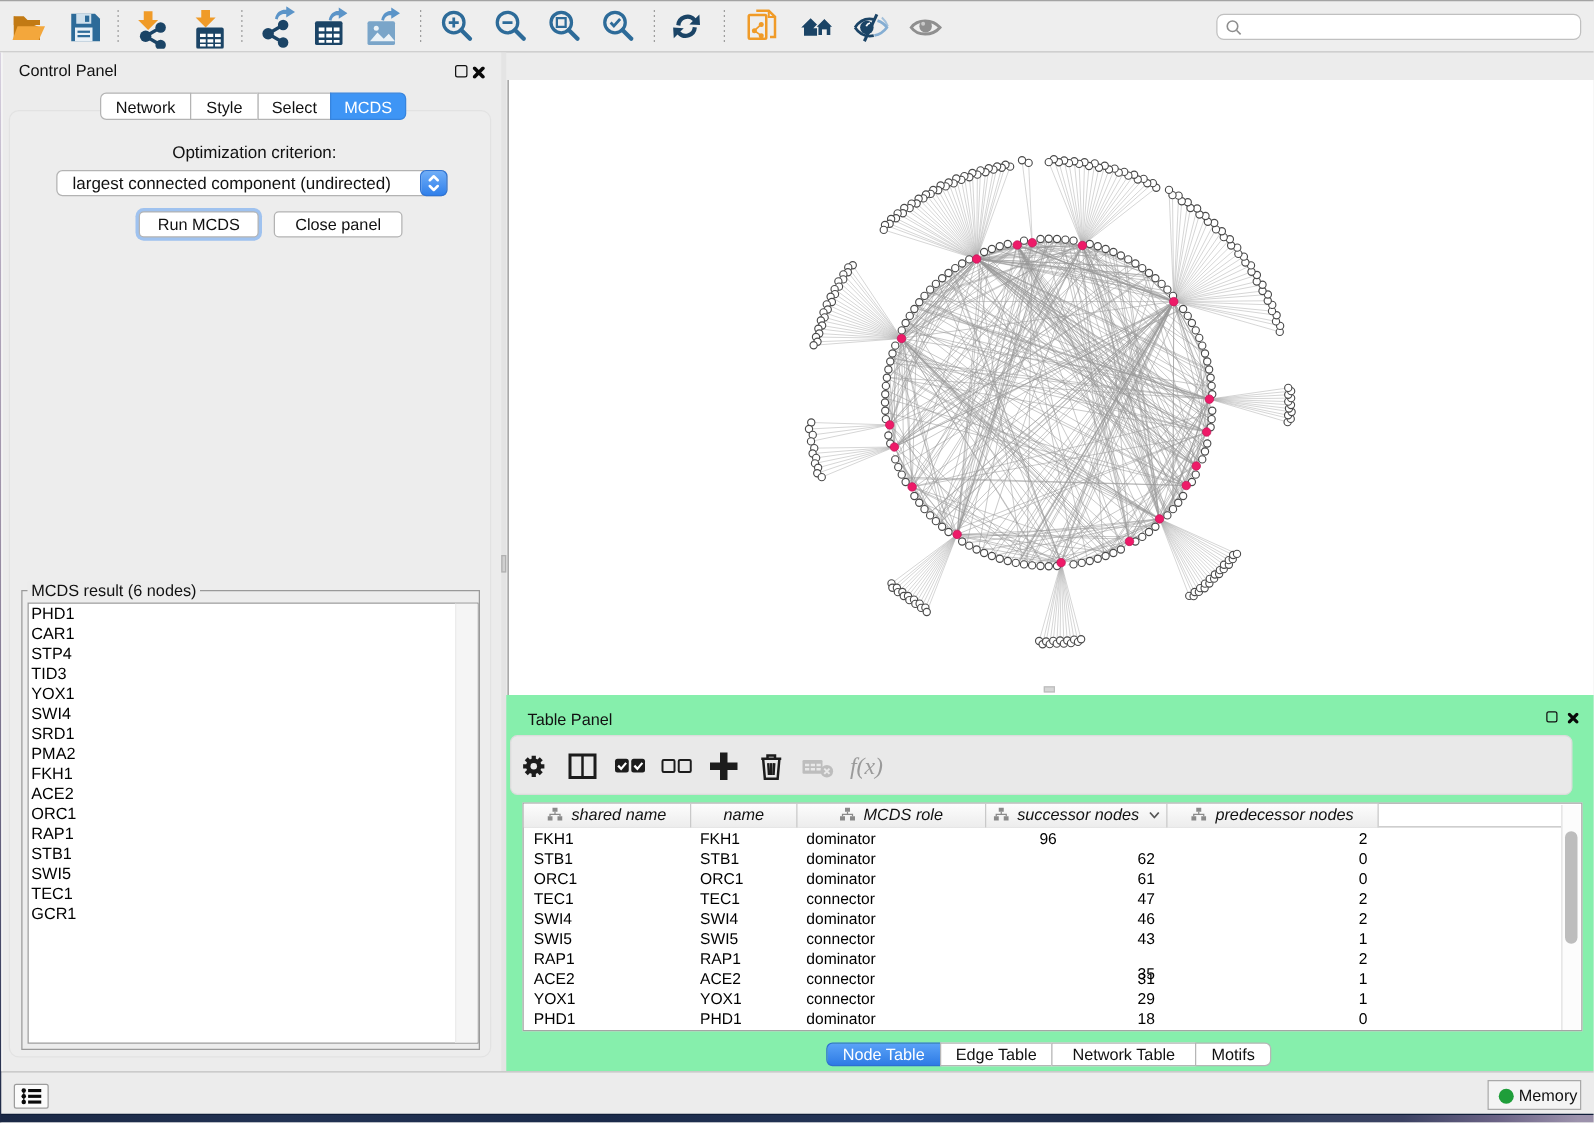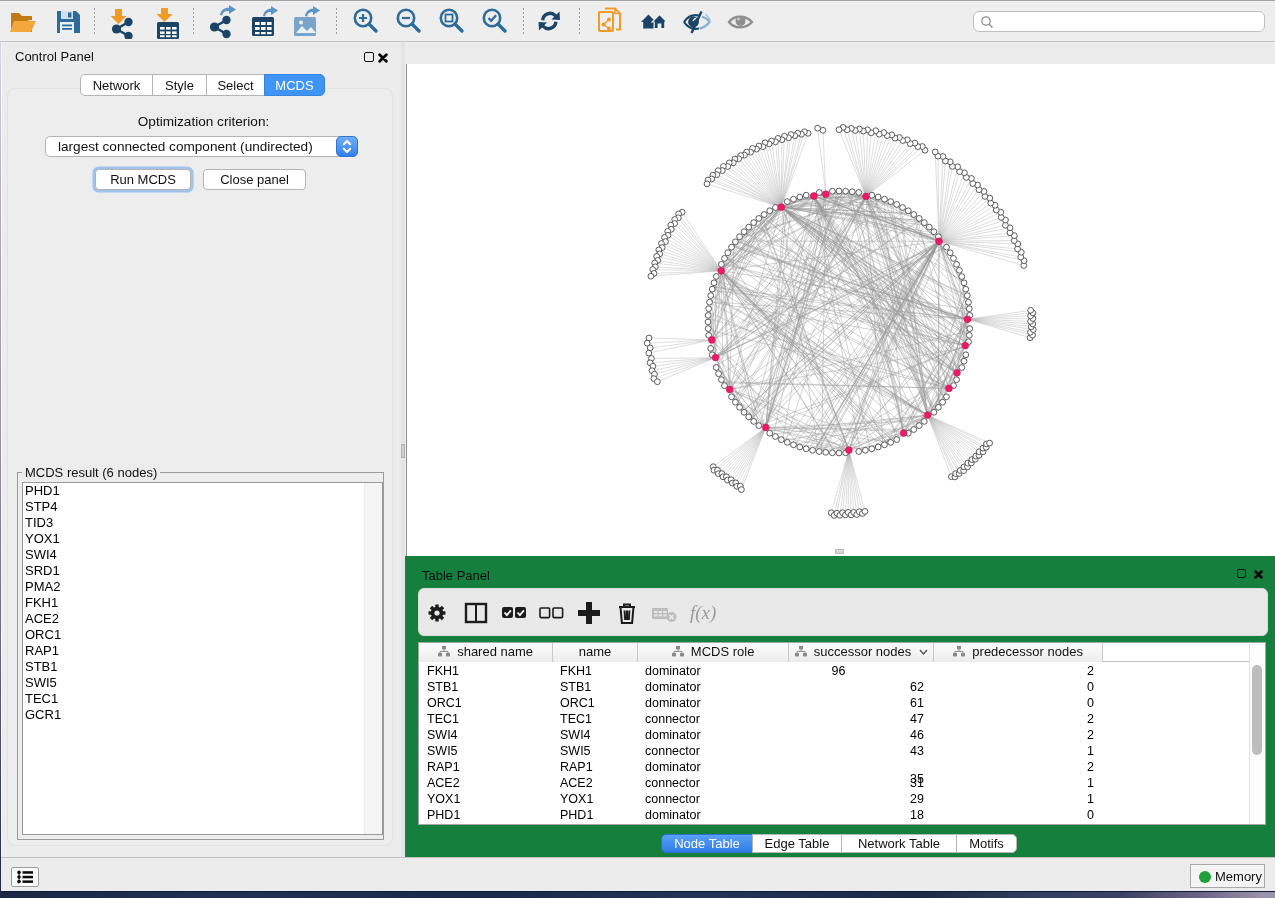--- a/index.html
+++ b/index.html
@@ -22,21 +22,21 @@
   .wicon-sq { width:10px; height:10px; border:1.6px solid #111; border-radius:2px; }
   .tabs { position:absolute; top:74px; height:22px; font-size:13px; }
   .tab { position:absolute; top:0; height:22px; background:#fff; border:1px solid #b4b4b4; color:#111;
          text-align:center; line-height:21px; }
   .tab.sel { background:#3e95f5; border-color:#3784dd; color:#fff; }
 
   #cp-body { left:7px; top:88px; width:386px; height:758px; background:#ededed; border:1px solid #e2e2e2; border-radius:8px; }
   #opt-label { left:3px; top:114px; width:401px; text-align:center; font-size:13.6px; color:#111; }
   #dropdown { left:45px; top:136px; width:313px; height:21px; background:#fff; border:1px solid #b3b3b3; border-radius:5px; font-size:13.6px; color:#111; line-height:19px; padding-left:12px; }
   #dd-btn { left:336px; top:136px; width:22px; height:21px; border-radius:5px; background:linear-gradient(#6faef8,#3180ea); border:1px solid #2f74d4; }
-  .btn { position:absolute; height:21px; background:#fff; border:1px solid #b3b3b3; border-radius:4px; font-size:13px; color:#111; text-align:center; line-height:19px; }
+  .btn { position:absolute; height:21px; background:#fff; border:1px solid #b3b3b3; border-radius:4px; font-size:13px; color:#111; text-align:center; line-height:19px;margin-left:16px; }
 
   
   #fieldset { left:17px; top:472px; width:367px; height:368px; border:1px solid #9a9a9a; }
   #fs-legend { left:22px; top:465px; background:#ececec; font-size:13px; color:#111; padding:0 3px; }
   #listbox { left:22px; top:482px; width:361px; height:353px; background:#fff; border:1px solid #9a9a9a; font-size:13px; color:#000; }
   #listbox .li { height:16px; line-height:16px; padding-left:2px; }
   #list-sb { left:364px; top:483px; width:18px; height:351px; background:#f5f5f5; border-left:1px solid #ececec; }
 
   
   #vdivider { left:401px; top:42px; width:4px; height:815px; background:#e4e4e4; }
@@ -44,26 +44,26 @@
 
   
   #netframe { left:405px; top:42px; width:870px; height:514px; }
   #net-titlebar { left:0px; top:0px; width:870px; height:22px; background:linear-gradient(#f6f6f6,#dfdfdf); border-bottom:1px solid #b6b6b6; }
   .tl { position:absolute; top:5px; width:12px; height:12px; border-radius:50%; }
   #net-title { left:0px; top:4px; width:1008px; text-align:center; font-size:13px; color:#1a1a1a; }
   #canvas { left:1px; top:22px; width:869px; height:492px; background:#fff; border-left:1px solid #8e8e8e; }
   #canvas-handle { left:430px; top:507px; width:9px; height:5px; background:#d6d6d6; border:1px solid #bdbdbd; }
 
   
-  #tpanel { left:405px; top:556px; width:870px; height:301px; background:#15803d; }
+  #tpanel { left:405px; top:556px; width:870px; height:301px; background:#86efac; }
   #tp-title { left:17px; top:12px; font-size:13px; color:#111; }
-  #tp-toolbar { left:13px; top:32px; width:850px; height:48px; background:#e9e9e9; border:1px solid #dcdcdc; border-radius:6px; }
+  #tp-toolbar { left:3px; top:32px; width:850px; height:48px; background:#e9e9e9; border:1px solid #dcdcdc; border-radius:6px; }
   #tbl { left:13px; top:86px; width:848px; height:183px; background:#fff; border:1px solid #a5a5a5; }
   #tbl-head { position:absolute; left:0; top:0; width:830px; height:19px; border-bottom:1px solid #bfbfbf; font-size:13px; color:#111; }
-  .th { position:absolute; top:0; height:19px; border-right:1px solid #c9c9c9; text-align:center; line-height:18px; }
+  .th { position:absolute; top:0; height:19px; border-right:1px solid #c9c9c9; text-align:center; line-height:18px;font-style:italic; }
   .td { position:absolute; height:16px; line-height:16px; font-size:12.5px; color:#000; }
   #tbl-sb { position:absolute; right:1px; top:1px; width:15px; height:180px; background:#fcfcfc; border-left:1px solid #e0e0e0; }
   #tbl-sb .thumb { position:absolute; left:2px; top:21px; width:10px; height:90px; background:#bdbdbd; border-radius:5px; }
 
   .btab { position:absolute; top:0; height:19px; background:#fff; border:1px solid #b6b6b6; font-size:13px; color:#111; text-align:center; line-height:18px; }
   .btab.sel { background:linear-gradient(#5aa2f7,#2e7be5); color:#fff; border-color:#2e6fd0; }
 
   
   #statusbar { left:0; top:857px; width:1275px; height:34px;  background:#ececec; border-top:1px solid #c0c0c0; }
   #hamb { left:11px; top:867px; width:28px; height:20px; background:#fbfbfb; border:1px solid #9c9c9c; border-radius:2px; }
@@ -229,20 +229,21 @@
       <path d="M6.8 7.2 L10 4 L13.2 7.2 M6.8 11.8 L10 15 L13.2 11.8" fill="none" stroke="#fff" stroke-width="2" stroke-linecap="round" stroke-linejoin="round"></path>
     </svg>
 </div>
 <div class="btn abs" style="left:95px; top:169px; width:96px; box-shadow:0 0 0 2.6px rgba(117,170,240,.65);">Run MCDS</div>
 <div class="btn abs" style="left:203px; top:169px; width:103px;">Close panel</div>
 
 <div id="fieldset" class="abs"></div>
 <div id="fs-legend" class="abs">MCDS result (6 nodes)</div>
 <div id="listbox" class="abs">
   <div class="li">PHD1</div>
+    <div class="li">CAR1</div>
     <div class="li">STP4</div>
     <div class="li">TID3</div>
   <div class="li">YOX1</div>
     <div class="li">SWI4</div>
     <div class="li">SRD1</div>
     <div class="li">PMA2</div>
   <div class="li">FKH1</div>
     <div class="li">ACE2</div>
     <div class="li">ORC1</div>
   <div class="li">RAP1</div>

